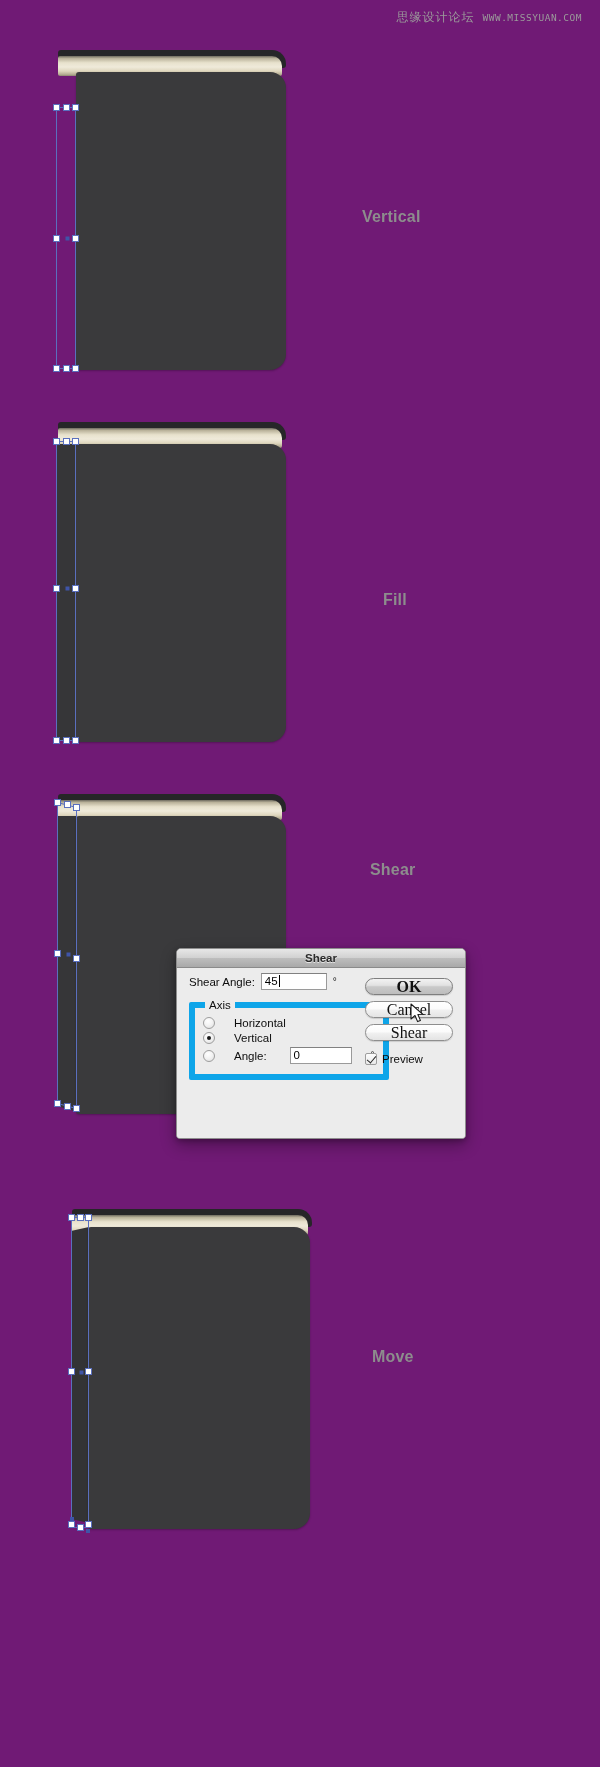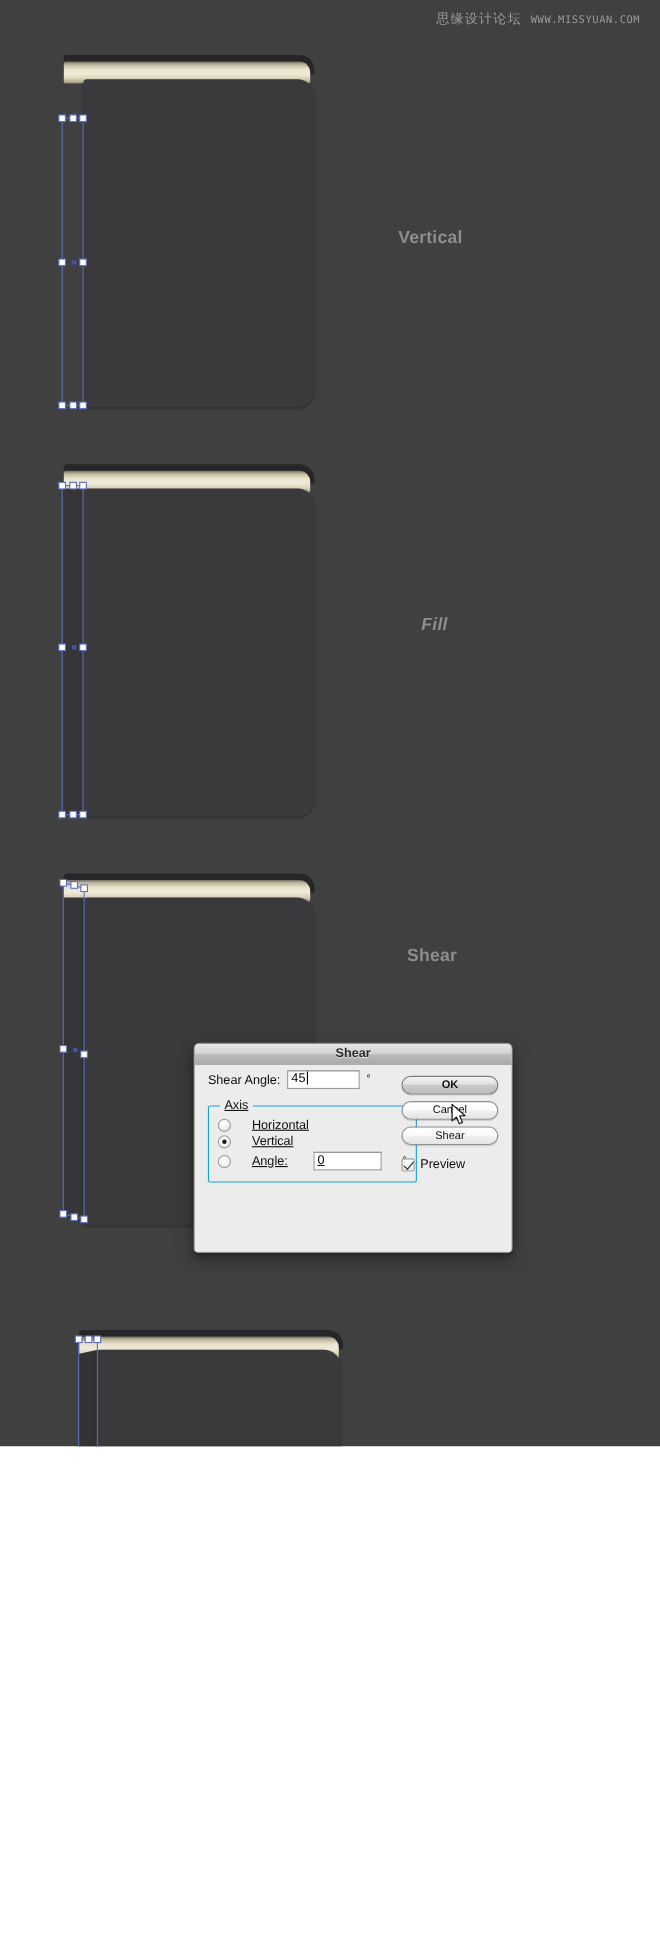--- a/index.html
+++ b/index.html
@@ -4,22 +4,22 @@
 <style>
   * { box-sizing: border-box; }
   html, body {
     margin: 0; padding: 0;
     background: #ffffff;
     font-family: "Liberation Sans", sans-serif;
   }
   #page {
     position: relative;
     width: 600px;
-    height: 1315px;
-    background: #404040;
+    height: 1767px;
+    background: #701a75;
     overflow: hidden;
   }
 
   
   .watermark {
     position: absolute;
     top: 9px; right: 18px;
     display: flex;
     align-items: baseline;
     gap: 8px;
@@ -132,25 +132,24 @@
     display: inline-block;
     width: 1px;
     height: 12px;
     background: #000;
     vertical-align: -2px;
     margin-left: 1px;
   }
   .deg { font-size: 10px; color: #222; }
 
   fieldset.group {
-    border: 1px solid #0ea5e9;
+    border: 6px solid #0ea5e9;
     border-radius: 2px;
     margin: 0 0 9px 0;
     padding: 3px 8px 7px 8px;
-    text-decoration: underline;
   }
   fieldset.group > legend {
     font-size: 11.5px;
     color: #101010;
     padding: 0 4px;
     margin-left: 2px;
   }
   .radio-row, .check-row {
     display: flex;
     align-items: center;
@@ -205,22 +204,22 @@
     width: 88px;
     display: flex;
     flex-direction: column;
     gap: 6px;
   }
   .btn {
     height: 17px;
     border-radius: 9px;
     border: 1px solid #8e8e8e;
     background: linear-gradient(to bottom, #ffffff 0%, #fbfbfb 45%, #f0f0f0 55%, #e4e4e4 100%);
-    font-size: 10px;
-    font-family: Liberation Sans, sans-serif;
+    font-size: 16px;
+    font-family: Liberation Serif, serif;
     color: #101010;
     display: flex;
     align-items: center;
     justify-content: center;
     box-shadow: 0 1px 1px rgba(0,0,0,0.14);
     padding: 0;
   }
   .btn.default {
     background: linear-gradient(to bottom, #f2f2f2 0%, #e2e2e2 42%, #c9c9c9 52%, #bdbdbd 100%);
     border-color: #7e7e7e;
@@ -282,21 +281,21 @@
         <rect x="24.5" y="16.5" width="6" height="6"></rect>
         <rect x="5.5" y="163.5" width="6" height="6"></rect>
         <rect x="24.5" y="163.5" width="6" height="6"></rect>
         <rect x="5.5" y="315.5" width="6" height="6"></rect>
         <rect x="15.5" y="315.5" width="6" height="6"></rect>
         <rect x="24.5" y="315.5" width="6" height="6"></rect>
       </g>
       <rect x="17.5" y="164.5" width="4" height="4" fill="#3f54a8"></rect>
     </svg>
   </div>
-  <div class="step-label" style="left:383px; top:560px;font-style:italic;">Fill</div>
+  <div class="step-label" style="left:383px; top:591px;">Fill</div>
 
   <div class="book" style="left:48px; top:790px; width:240px; height:330px;">
     <div class="cover-back" style="left:10px; top:4px; width:228px; height:18px;"></div>
     <div class="pages" style="left:10px; top:10px; width:224px; height:20px;"></div>
     <svg class="sel-svg" style="left:0; top:0;" width="240" height="330">
       <path d="M 9 26 L 29 26 L 29 322 L 9 316 Z" fill="#363638"></path>
     </svg>
     <div class="cover-front" style="left:28px; top:26px; width:210px; height:298px;"></div>
     <svg class="sel-svg" style="left:0; top:0;" width="240" height="330">
       <path d="M 9.5 12.5 L 28.5 17.5 L 28.5 318.5 L 9.5 313.5 Z" fill="none" stroke="#5a6fbe" stroke-width="1"></path>

